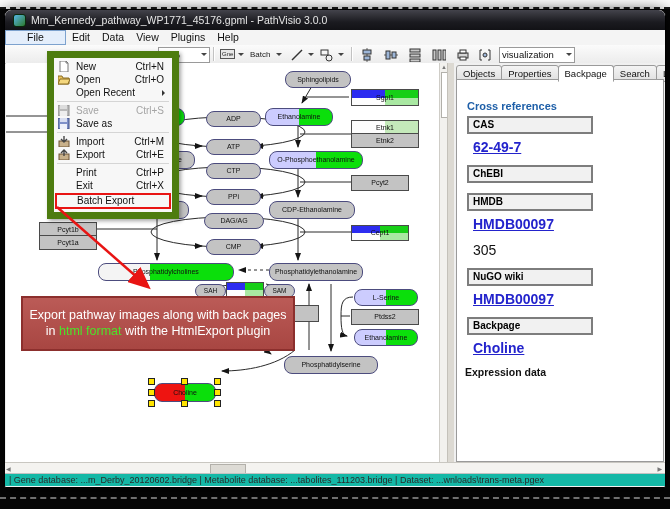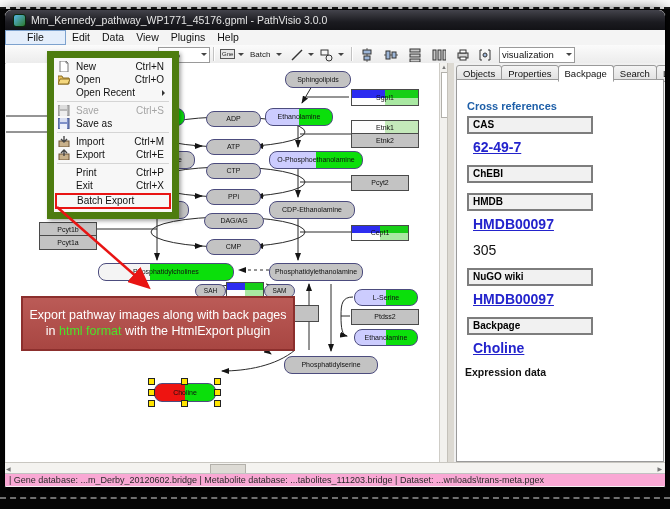--- a/index.html
+++ b/index.html
@@ -74,21 +74,21 @@
   .mi{position:relative;height:13px;line-height:13px;color:#111;padding-left:22px;}
   .mi .sc{position:absolute;right:8px;color:#111;text-align:center;}
   .mi.disabled, .mi.disabled .sc{color:#a5a5a5;}
   .mi .ic{position:absolute;left:4px;top:1px;width:12px;height:11px;}
   .msep{height:1px;background:#d5d5d5;margin:2px 3px;}
   .mi.batch{border:2px solid #e81413;height:12px;line-height:12px;margin:1px;padding-left:20px;}
   .submark{position:absolute;right:4px;top:4px;width:0;height:0;border:3px solid transparent;border-left-color:#333;}
   
   #hscroll{left:0;top:452px;width:660px;height:11px;background:#f4f3f0;border-top:1px solid #c9c7c1;}
   #hthumb{left:205px;top:1px;width:34px;height:8px;background:#dddbd5;border:1px solid #b2b0aa;}
-  #statusbar{left:0;top:463px;width:660px;height:13px;background:#f9a8d4;border-top:1px solid #c2c2c2;
+  #statusbar{left:0;top:463px;width:660px;height:13px;background:#14b8a6;border-top:1px solid #c2c2c2;
       font-size:9px;color:#2a2a2a;line-height:13px;white-space:nowrap;overflow:hidden;padding-left:4px;box-sizing:border-box;}
   
   #overlay{position:absolute;left:0;top:0;z-index:100;pointer-events:none;}
 </style>
 </head>
 <body>
 
 <div id="stage">
   <div class="abs" id="topstrip"></div>
 

